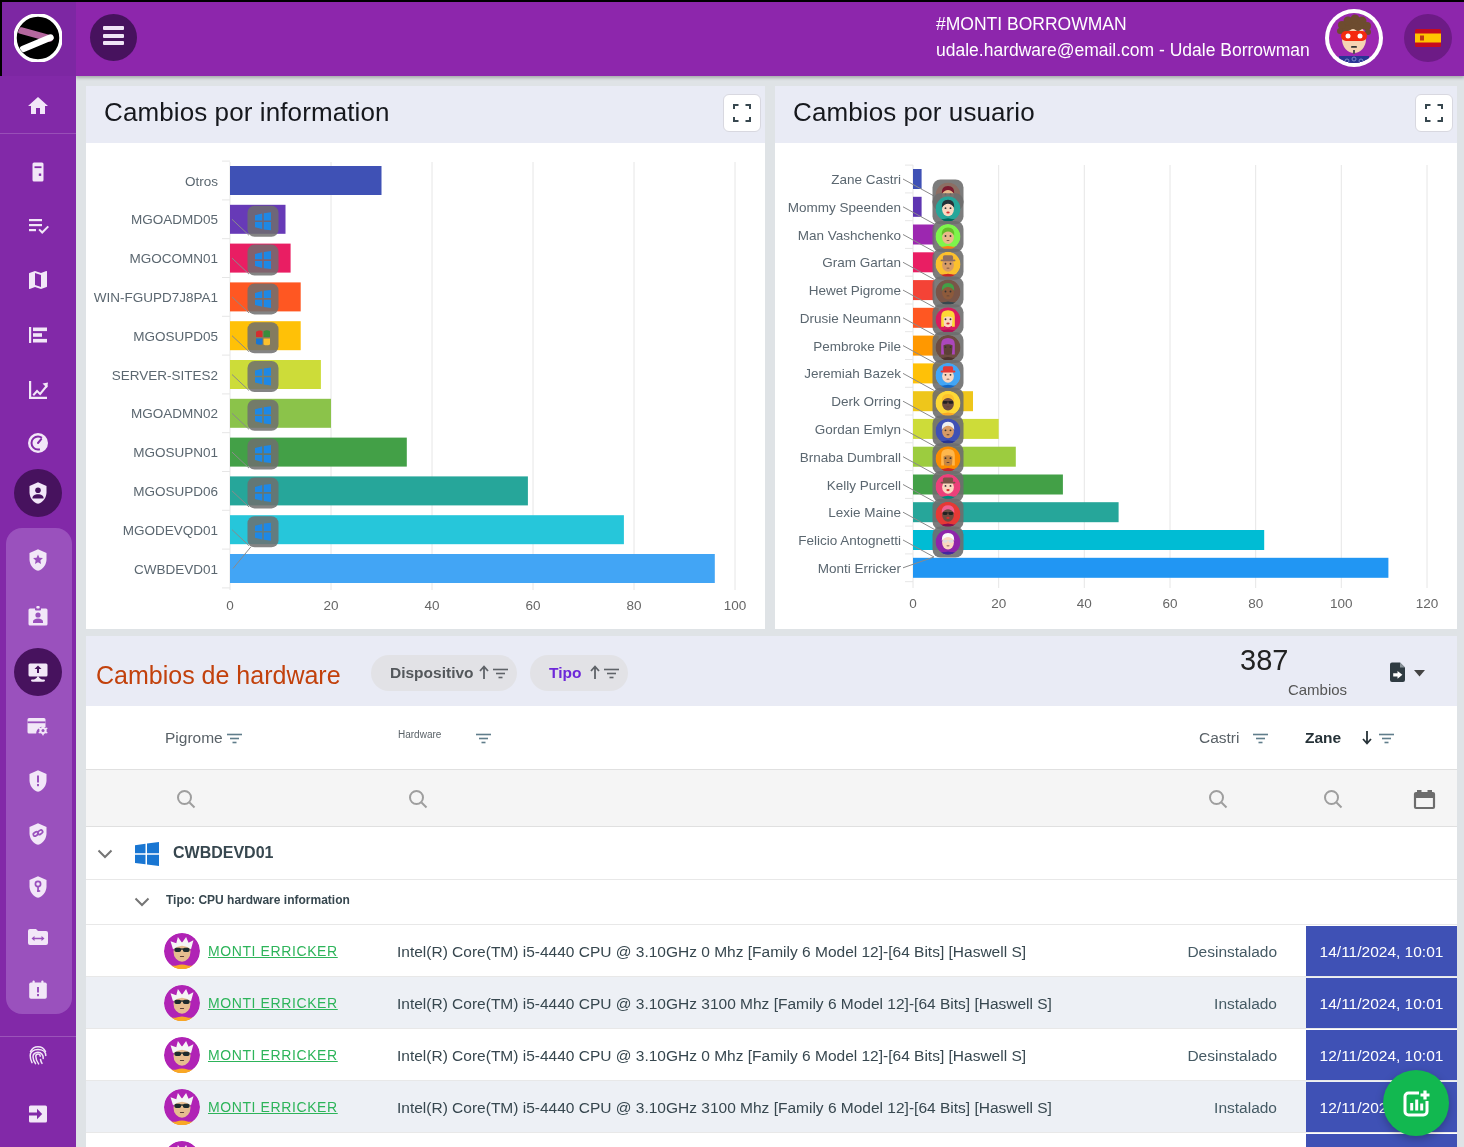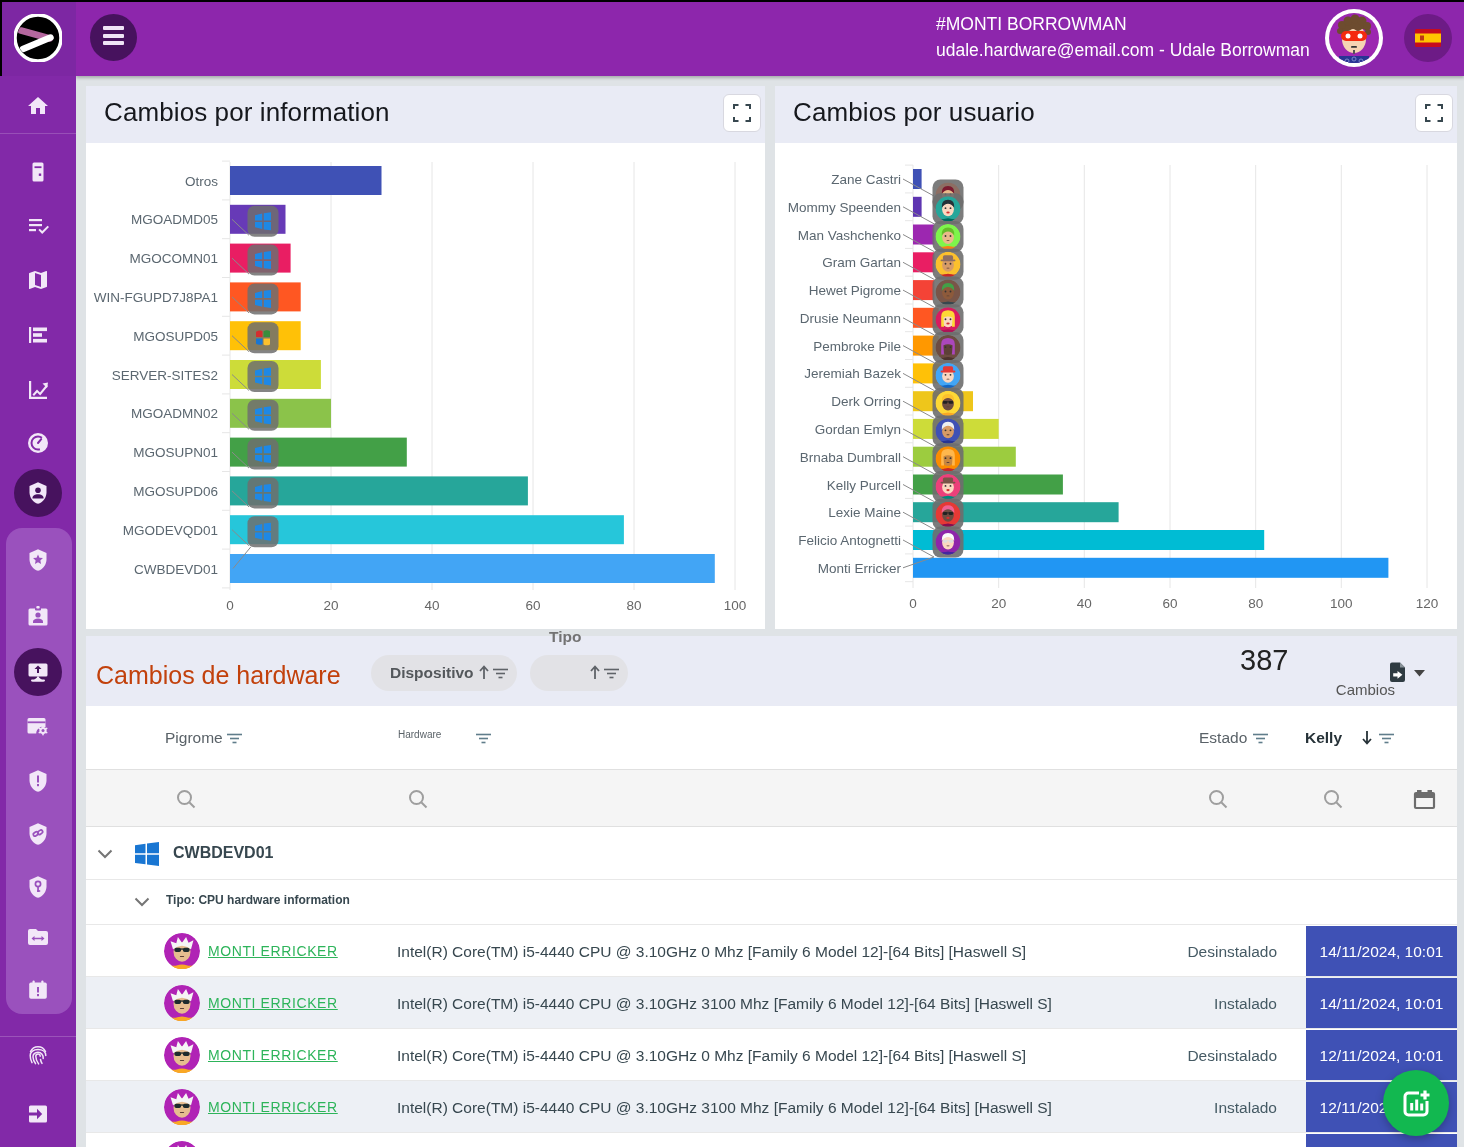--- a/index.html
+++ b/index.html
@@ -617,46 +617,46 @@
     <path d="M6,1 L6,14 M2,6 L6,1.5 L10,6" stroke="#5f6368" stroke-width="1.8" fill="none"></path>
   </svg>
 <svg class="abs" style="left:493px;top:668px" width="15" height="11" viewBox="0 0 15 11">
     <g stroke="#5f6368" stroke-width="1.6" fill="none">
       <line x1="0" y1="1.5" x2="15" y2="1.5"></line>
       <line x1="3" y1="5.5" x2="12" y2="5.5"></line>
       <line x1="5.5" y1="9.5" x2="9.5" y2="9.5"></line>
     </g>
   </svg>
 <div class="abs" style="left:530px;top:655px;width:98px;height:36px;background:#e2e2e6;border-radius:18px"></div>
-<div class="abs" style="left:549px;top:628px;font-size:15.5px;color:#737373;font-weight:bold">Tipo</div>
+<div class="abs" style="left:549px;top:664px;font-size:15.5px;color:#6d28d9;font-weight:bold">Tipo</div>
 <svg class="abs" style="left:589px;top:665px" width="12" height="16" viewBox="0 0 12 16">
     <path d="M6,1 L6,14 M2,6 L6,1.5 L10,6" stroke="#5f6368" stroke-width="1.8" fill="none"></path>
   </svg>
 <svg class="abs" style="left:604px;top:668px" width="15" height="11" viewBox="0 0 15 11">
     <g stroke="#5f6368" stroke-width="1.6" fill="none">
       <line x1="0" y1="1.5" x2="15" y2="1.5"></line>
       <line x1="3" y1="5.5" x2="12" y2="5.5"></line>
       <line x1="5.5" y1="9.5" x2="9.5" y2="9.5"></line>
     </g>
   </svg>
 <div class="abs" style="left:1240px;top:644px;width:155px;text-align:left;font-size:29px;color:#222">387</div>
-<div class="abs" style="left:1240px;top:681px;width:155px;text-align:right;font-size:15px;color:#555">Cambios</div>
+<div class="abs" style="left:1240px;top:681px;width:155px;text-align:center;font-size:15px;color:#555">Cambios</div>
 <svg class="abs" style="left:1389px;top:662px" width="18" height="21" viewBox="0 0 18 21">
 <path d="M3,0.5h8l5,5V18a2,2 0 0 1 -2,2H3a2,2 0 0 1 -2,-2V2.5a2,2 0 0 1 2,-2Z" fill="#2f3b42"></path>
 <path d="M11,0.5l5,5h-5Z" fill="#8a9399"></path>
 <path d="M4.2,11.2h4.3V8.9l4.9,3.9l-4.9,3.9v-2.3H4.2Z" fill="#fff"></path>
 </svg>
 <svg class="abs" style="left:1414px;top:670px" width="11" height="7" viewBox="0 0 11 7">
     <path d="M0,0h11L5.5,6.5Z" fill="#444"></path>
   </svg>
 <div class="abs" style="left:86px;top:706px;width:1371px;height:64px;background:#fff;border-bottom:1px solid #e0e0e0"></div>
 <div class="abs" style="left:165px;top:729px;font-size:15.5px;font-weight:500;color:#5a6268">Pigrome</div>
 <div class="abs" style="left:398px;top:729px;font-size:10px;font-weight:500;color:#5a6268">Hardware</div>
-<div class="abs" style="left:1199px;top:729px;font-size:15.5px;font-weight:500;color:#5a6268">Estado</div>
-<div class="abs" style="left:1305px;top:729px;font-size:15.5px;font-weight:700;color:#263238">Kelly</div>
+<div class="abs" style="left:1199px;top:729px;font-size:15.5px;font-weight:500;color:#5a6268">Castri</div>
+<div class="abs" style="left:1305px;top:729px;font-size:15.5px;font-weight:700;color:#263238">Zane</div>
 <svg class="abs" style="left:227px;top:733px" width="15" height="11" viewBox="0 0 15 11">
     <g stroke="#607d8b" stroke-width="1.6" fill="none">
       <line x1="0" y1="1.5" x2="15" y2="1.5"></line>
       <line x1="3" y1="5.5" x2="12" y2="5.5"></line>
       <line x1="5.5" y1="9.5" x2="9.5" y2="9.5"></line>
     </g>
   </svg>
 <svg class="abs" style="left:476px;top:733px" width="15" height="11" viewBox="0 0 15 11">
     <g stroke="#607d8b" stroke-width="1.6" fill="none">
       <line x1="0" y1="1.5" x2="15" y2="1.5"></line>

